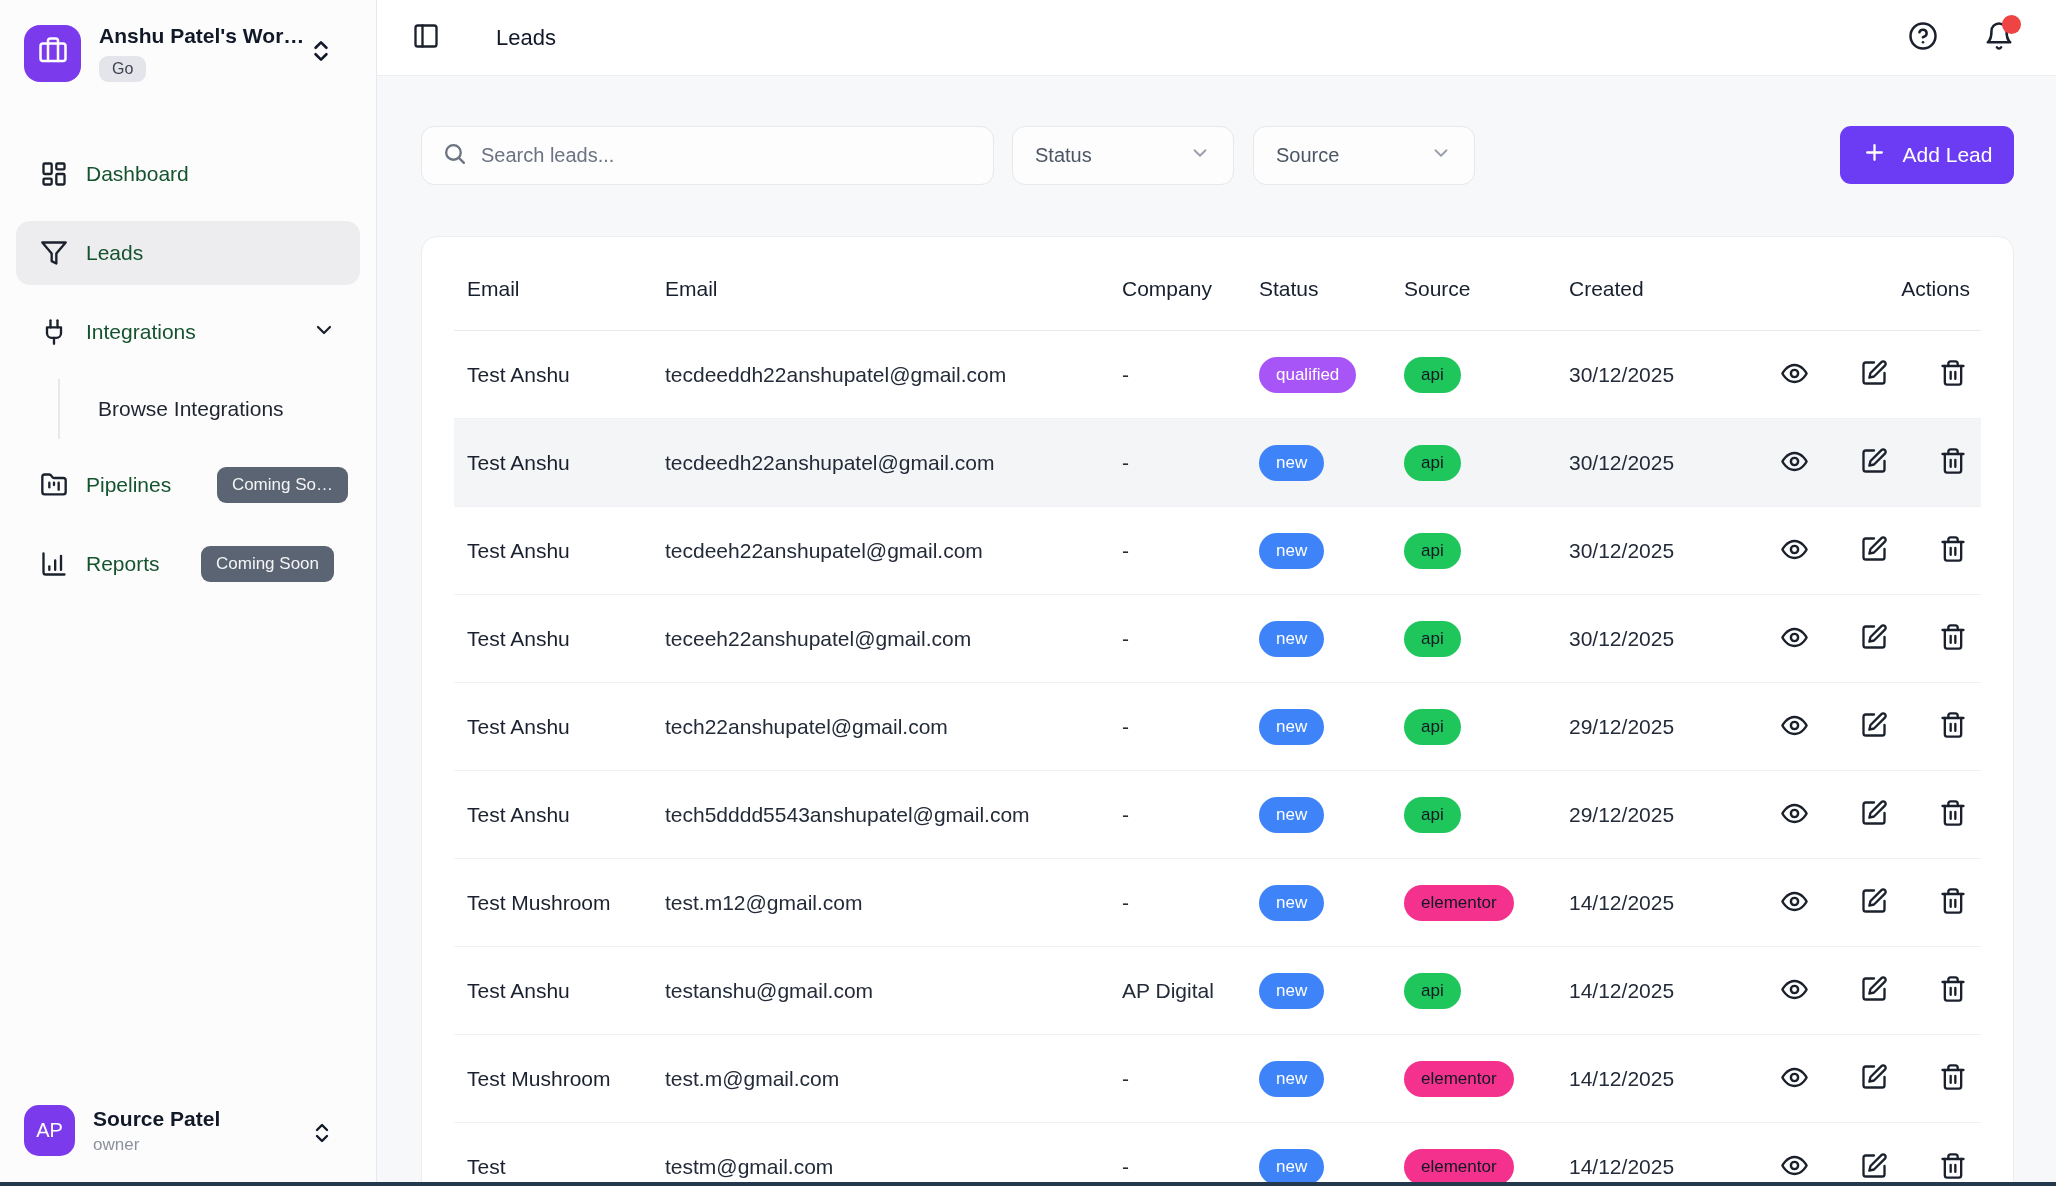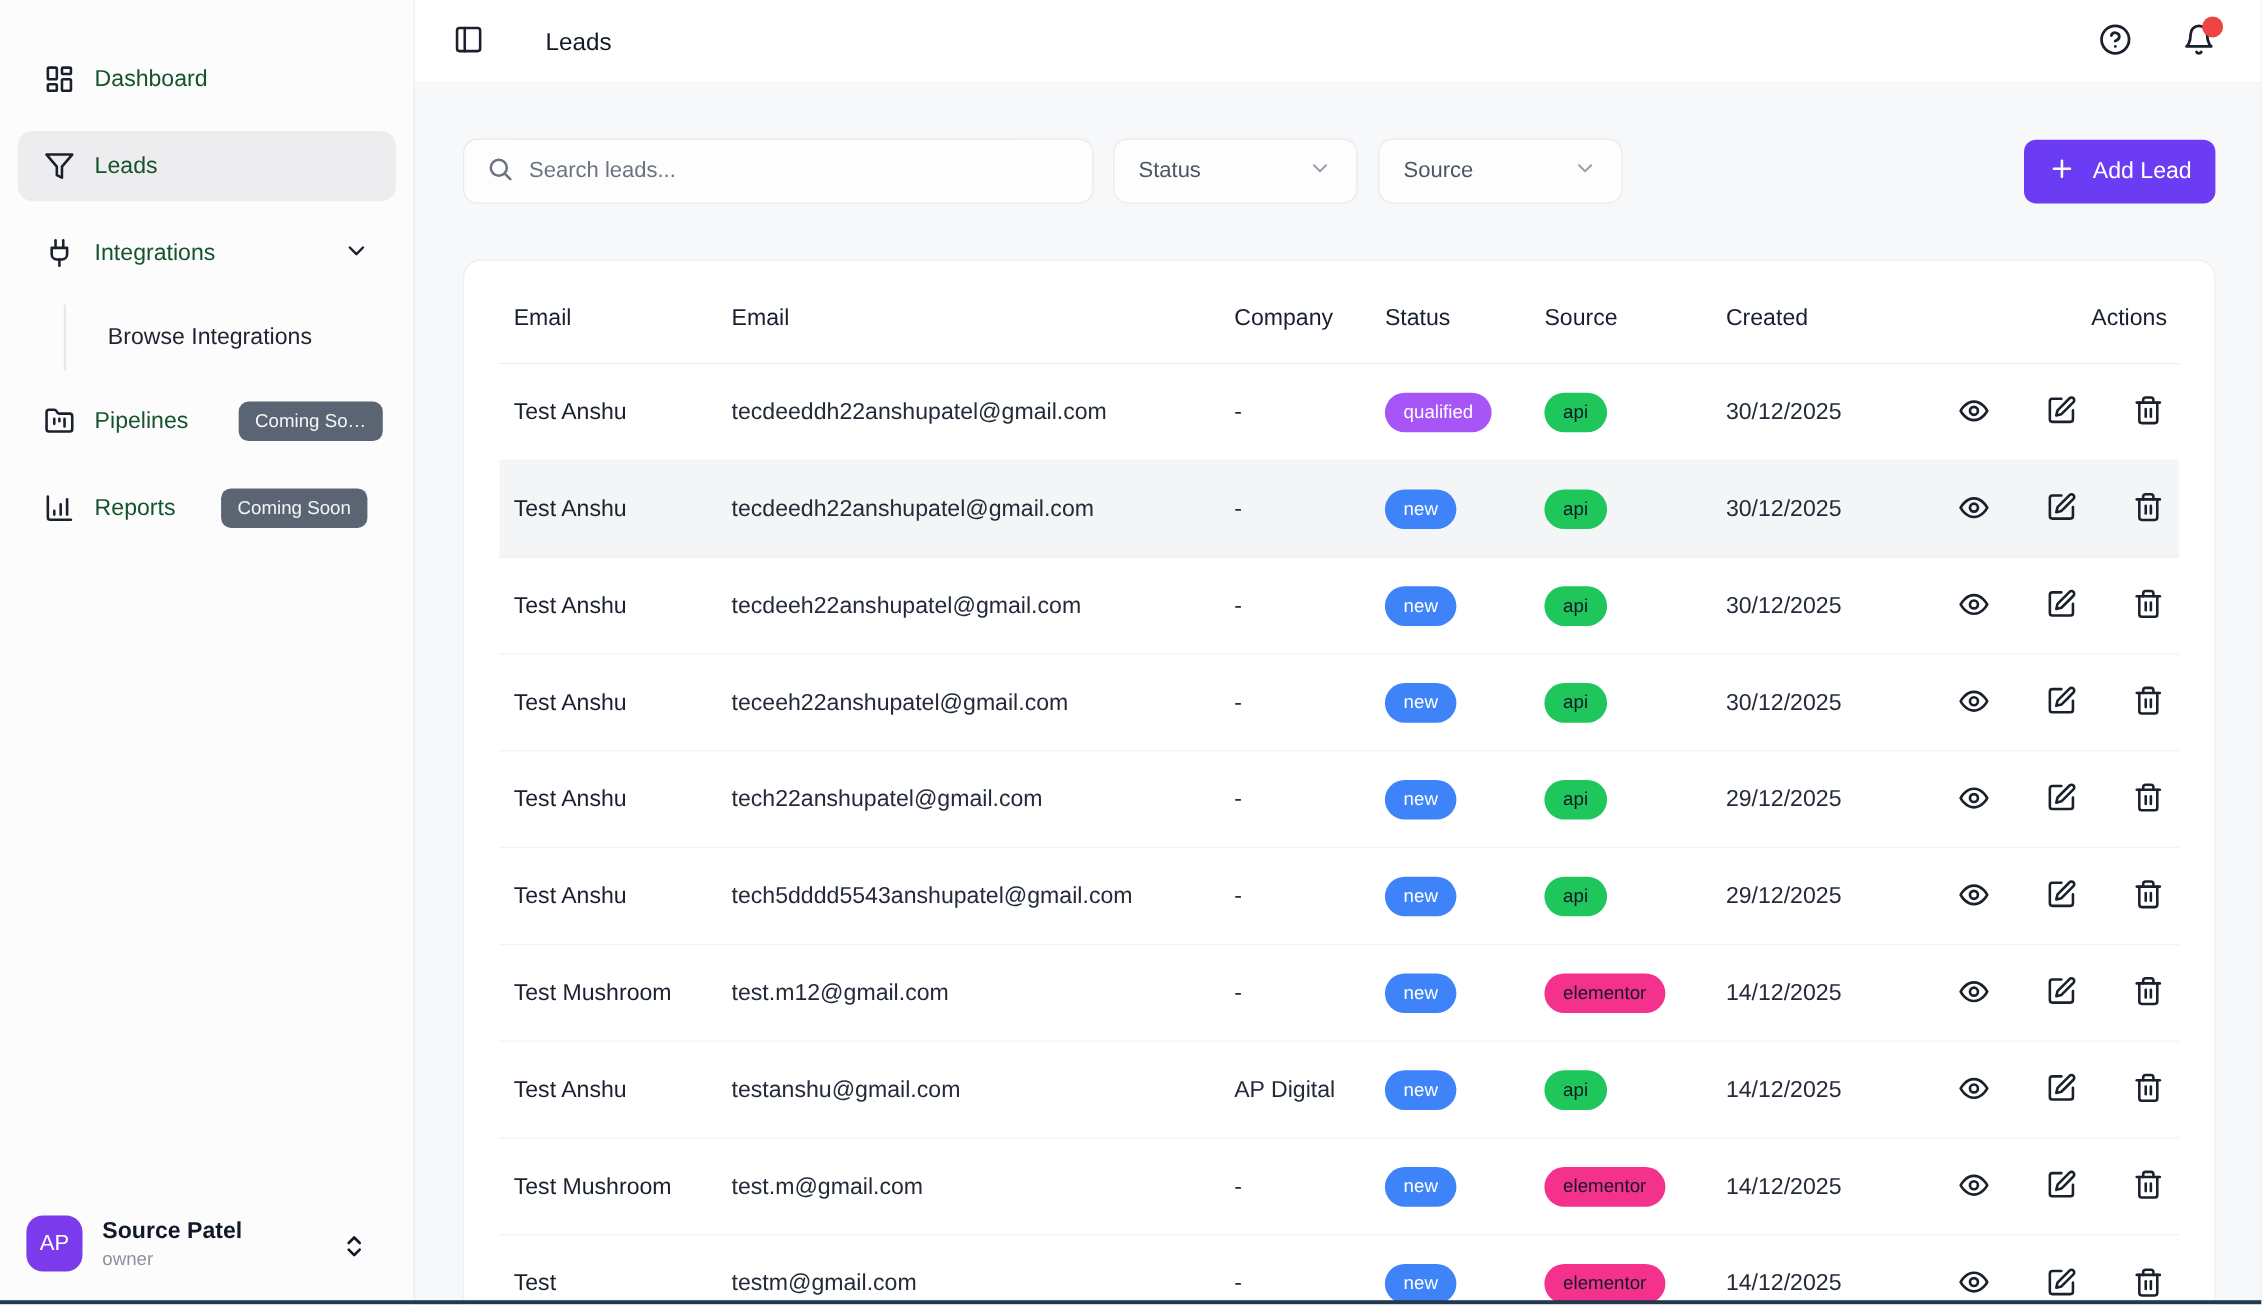--- a/index.html
+++ b/index.html
@@ -36,21 +36,21 @@
 
   
   .main { flex:1 1 auto; display:flex; flex-direction:column; min-width:0; }
   .topbar { height:76px; background:#fff; border-bottom:1px solid #eceef2; display:flex; align-items:center; padding:0 42px 0 35px; flex:0 0 76px; }
   .page-title { font-size:22px; color:#111827; font-weight:500; margin-left:56px; }
   .topbar-right { margin-left:auto; display:flex; align-items:center; gap:46px; }
   .icon-btn { position:relative; display:flex; align-items:center; justify-content:center; cursor:pointer; background:none; border:none; }
   .notif-dot { position:absolute; top:-6px; right:-7px; width:19px; height:19px; border-radius:50%; }
 
   .content { padding:50px 42px 0 44px; flex:1 1 auto; display:flex; flex-direction:column; min-height:0; }
-  .toolbar { display:flex; align-items:flex-end; }
+  .toolbar { display:flex; align-items:flex-start; }
   .search-box { width:573px; height:59px; background:#fdfdfe; border:1px solid #e6e8ec; border-radius:13px; display:flex; align-items:center; padding:0 20px; }
   .search-box input { border:none; outline:none; background:transparent; font-size:20px; margin-left:14px; width:100%; color:#374151; font-family:"Liberation Sans", sans-serif; }
   .search-box input::placeholder { color:#6b7280; }
   .select { height:59px; width:222px; background:#fdfdfe; border:1px solid #e6e8ec; border-radius:13px; display:flex; align-items:center; padding:0 22px; font-size:20px; color:#4b5563; cursor:pointer; }
   .select .chev { margin-left:auto; }
   .sel-status { margin-left:18px; }
   .sel-source { margin-left:19px; }
   .add-lead { margin-left:auto; height:58px; width:174px; border:none; border-radius:11px; color:#fff; font-size:21px; font-weight:500; font-family:"Liberation Sans", sans-serif; display:flex; align-items:center; justify-content:center; gap:16px; cursor:pointer; }
 
   
@@ -73,20 +73,40 @@
 
   .bottom-strip { position:absolute; left:0; bottom:0; width:100%; height:4px; background:#24384e; }
 </style>
 </head>
 <body>
 
 <div class="screen">
 
   <aside class="sidebar">
 
+    <div class="workspace">
+      <div class="ws-logo">
+        <span>
+          <svg width="30" height="30" viewBox="0 0 24 24" fill="none" stroke="#ffffff" stroke-width="2" stroke-linecap="round" stroke-linejoin="round">
+              <path d="M16 20V4a2 2 0 0 0-2-2h-4a2 2 0 0 0-2 2v16"></path>
+              <rect width="20" height="14" x="2" y="6" rx="2"></rect>
+            </svg>
+        </span>
+      </div>
+      <div class="ws-meta">
+        <div class="ws-name">Anshu Patel's Wor…</div>
+        <span class="ws-badge">Go</span>
+      </div>
+      <span class="ws-chevrons">
+        <svg width="26" height="26" viewBox="0 0 24 24" fill="none" stroke="#111827" stroke-width="2.4" stroke-linecap="round" stroke-linejoin="round">
+            <path d="m7 15 5 5 5-5"></path>
+            <path d="m7 9 5-5 5 5"></path>
+          </svg>
+      </span>
+    </div>
 
     <nav class="nav">
 
       <div class="nav-item">
         <span class="nav-icon">
           <svg width="28" height="28" viewBox="0 0 24 24" fill="none" stroke="#1a202c" stroke-width="2" stroke-linecap="round" stroke-linejoin="round">
               <rect x="3" y="3" width="7" height="9" rx="1"></rect>
               <rect x="14" y="3" width="7" height="5" rx="1"></rect>
               <rect x="14" y="12" width="7" height="9" rx="1"></rect>
               <rect x="3" y="16" width="7" height="5" rx="1"></rect>

